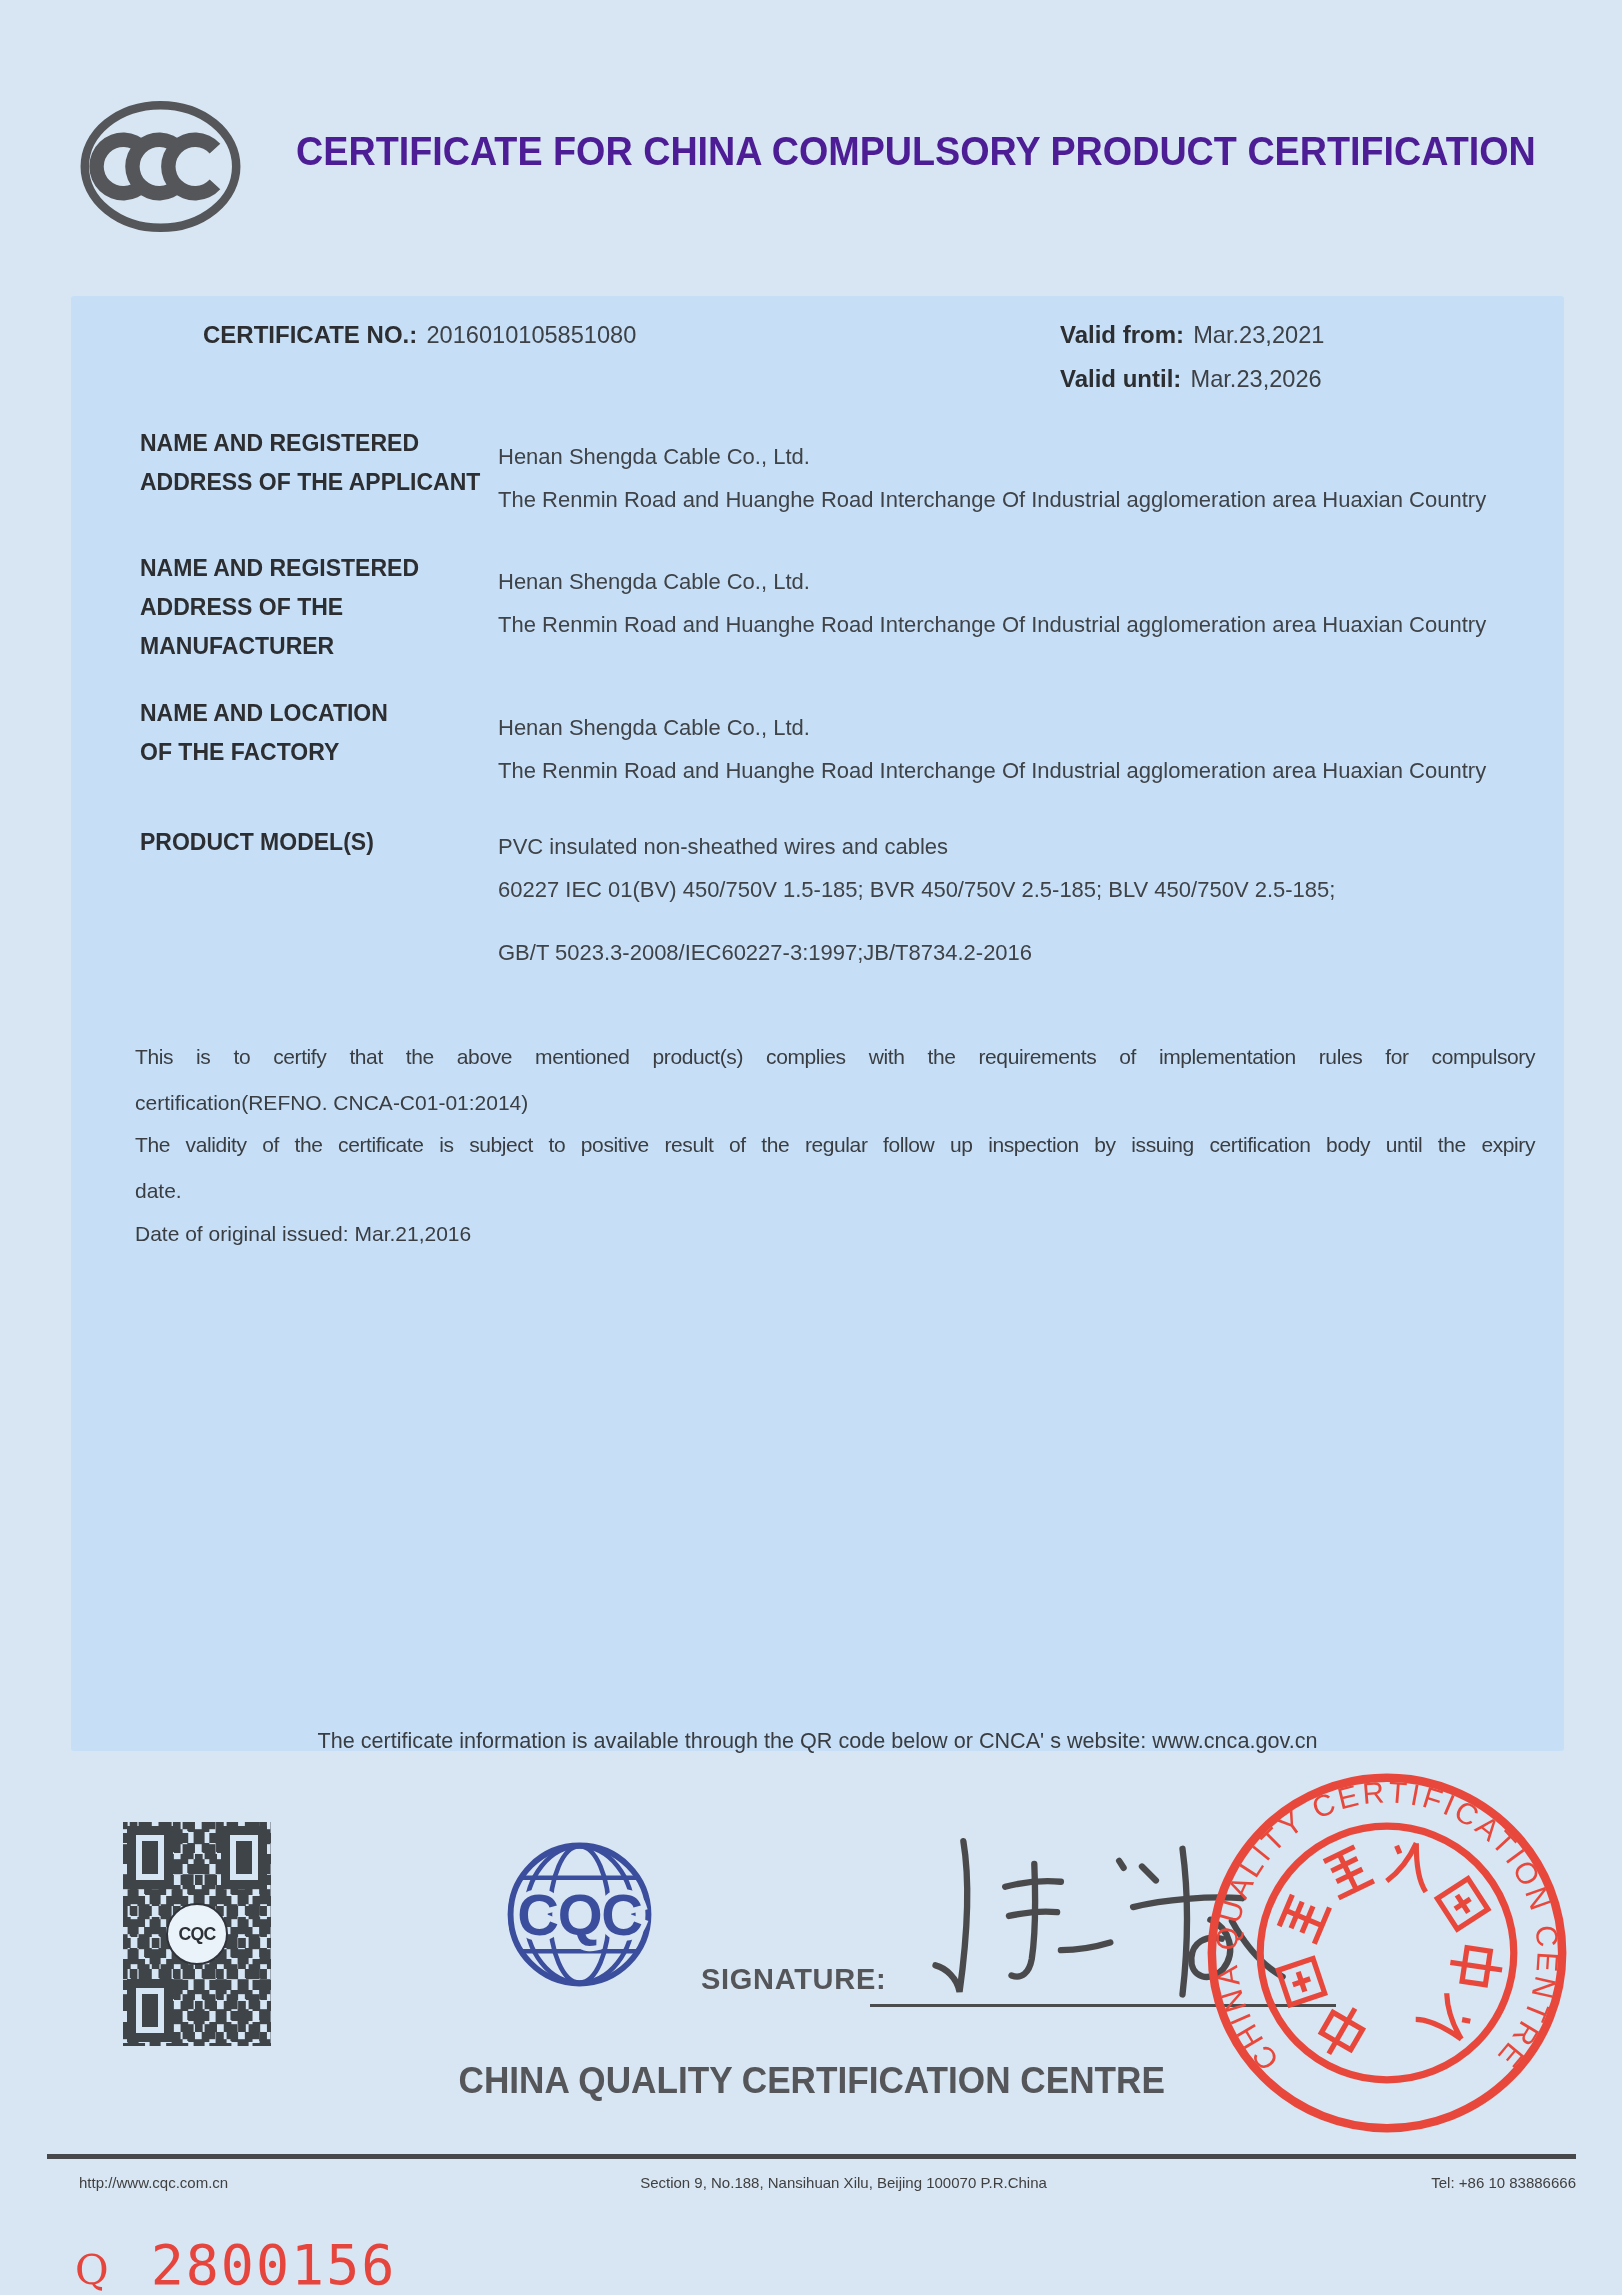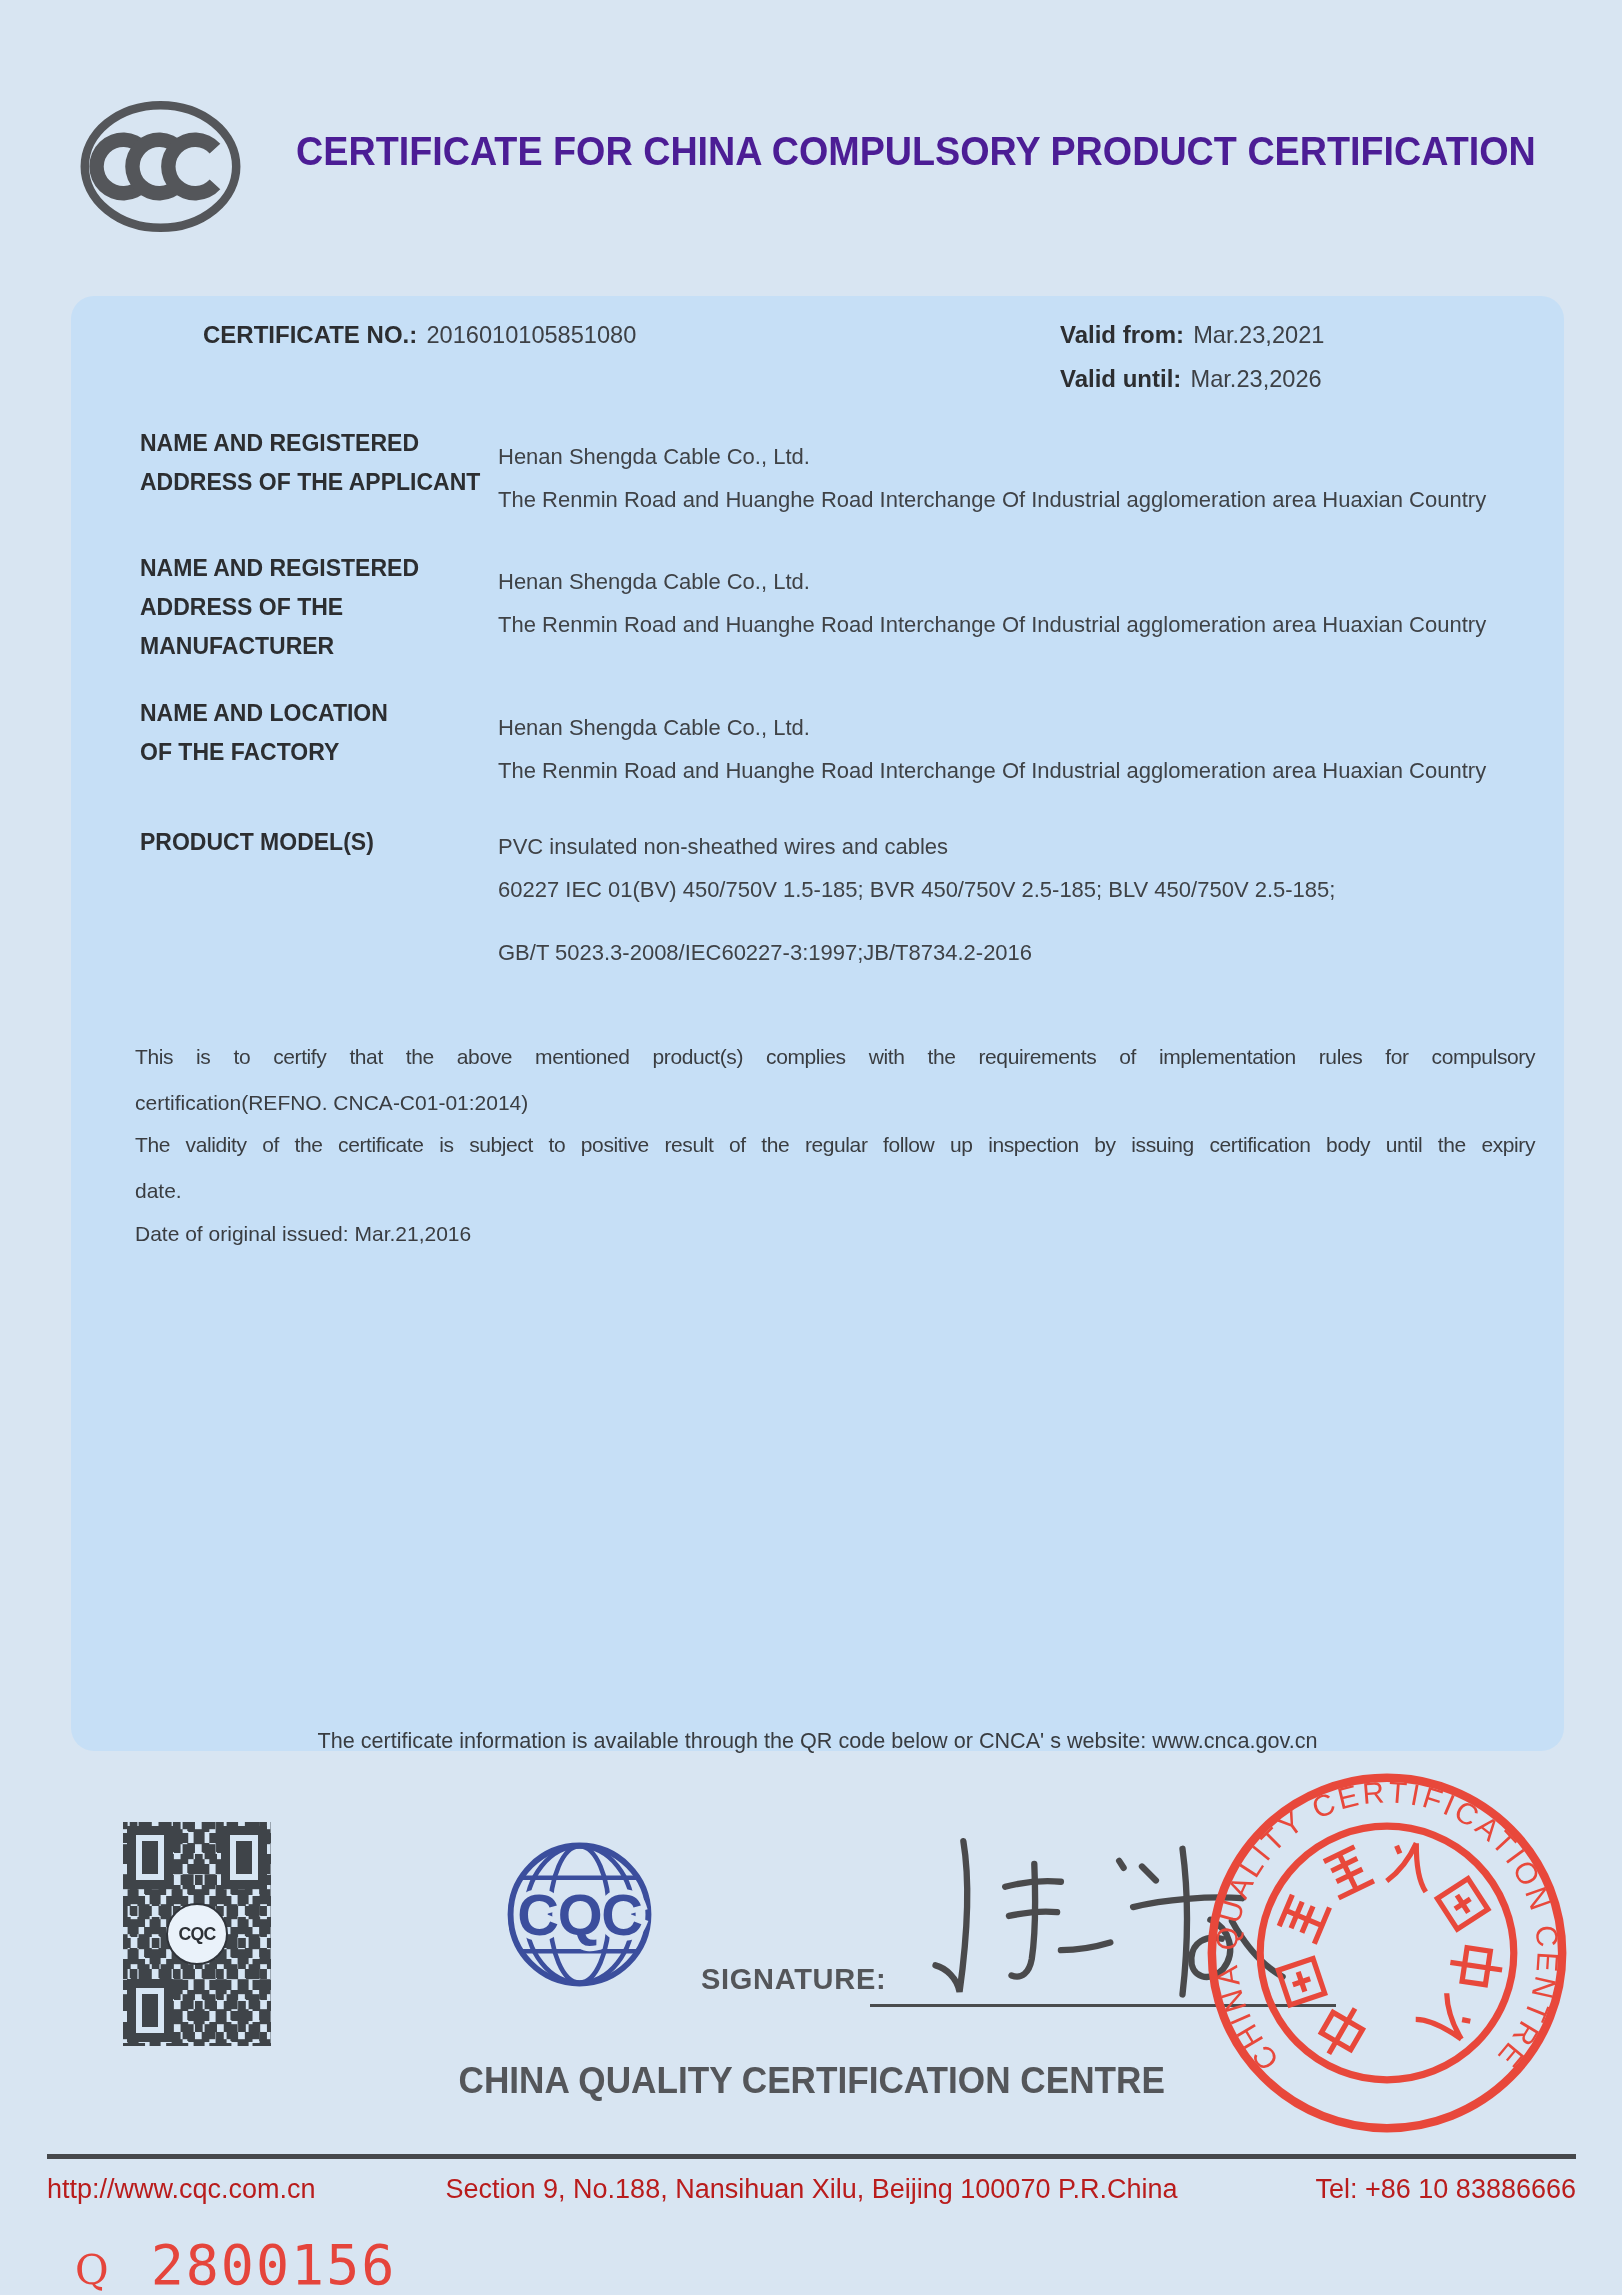--- a/index.html
+++ b/index.html
@@ -14,21 +14,21 @@
   .ccc-logo { position:absolute; left:75px; top:97px; }
   .doc-title {
     position:absolute; left:296px; top:128px; width:1283px;
     font-size:41px; font-weight:bold; color:#4c1d95;
     white-space:nowrap; letter-spacing:0px;
   }
   .doc-title span { display:inline-block; transform:scaleX(.92); transform-origin:left center; }
   
   .panel {
     position:absolute; left:71px; top:296px; width:1493px; height:1455px;
-    background:#c6dff6; border-radius:23px;
+    background:#c6dff6; border-radius:3px;
   }
   .row-flex { position:absolute; display:flex; gap:9.2px; align-items:baseline; white-space:nowrap; }
   .lbl { font-weight:bold; color:#2c2e31; font-size:24px; }
   .val { font-size:23.6px; color:#3d4045; }
   .sec-label { position:absolute; left:69px; width:353px; font-weight:bold; color:#2c2e31;
                font-size:23px; line-height:39px; }
   .sec-value { position:absolute; left:427px; width:1060px; font-size:22px; line-height:43px;
                color:#3f4246; white-space:nowrap; }
   .para { position:absolute; left:64px; width:1400px; font-size:21px; line-height:46px; color:#3a3d41; }
   .jline { text-align:justify; text-align-last:justify; letter-spacing:-0.4px; word-spacing:-0.7px; }
@@ -58,21 +58,21 @@
   .sig-label { position:absolute; left:701px; top:1963px; font-size:29px; font-weight:bold;
                color:#54565a; letter-spacing:0.7px; }
   .signature-svg { position:absolute; left:903px; top:1826px; }
   .sig-line { position:absolute; left:870px; top:2004px; width:466px; height:3.3px; background:#4a4c4e; }
   .centre-name { position:absolute; left:386px; top:2060px; width:851px; text-align:center;
                  font-size:37px; font-weight:bold; color:#54565a; white-space:nowrap; }
   .centre-name span { display:inline-block; transform:scaleX(.95); }
   .stamp { position:absolute; left:1204px; top:1770px; }
   
   .footer-rule { position:absolute; left:47px; top:2154px; width:1529px; height:4.6px; background:#46484c; }
-  .footer-text { position:absolute; top:2174px; font-size:27px; color:#b91c1c; white-space:nowrap; }
+  .footer-text { position:absolute; top:2174px; font-size:15px; color:#404040; white-space:nowrap;margin-left:32px; }
   .ft-url { left:47px; } .ft-addr { left:0; width:1623px; text-align:center; } .ft-tel { right:47px; }
   .serial { position:absolute; left:75px; top:2233px; display:flex; align-items:baseline; gap:42px;
             color:#e5453c; }
   .serial .q { font-family:"DejaVu Serif","Liberation Serif",serif; font-size:41px; }
   .serial .num { font-family:"DejaVu Sans Mono","Liberation Mono",monospace; font-size:55px;
                  letter-spacing:2px; }
 </style>
 </head>
 <body>
 

